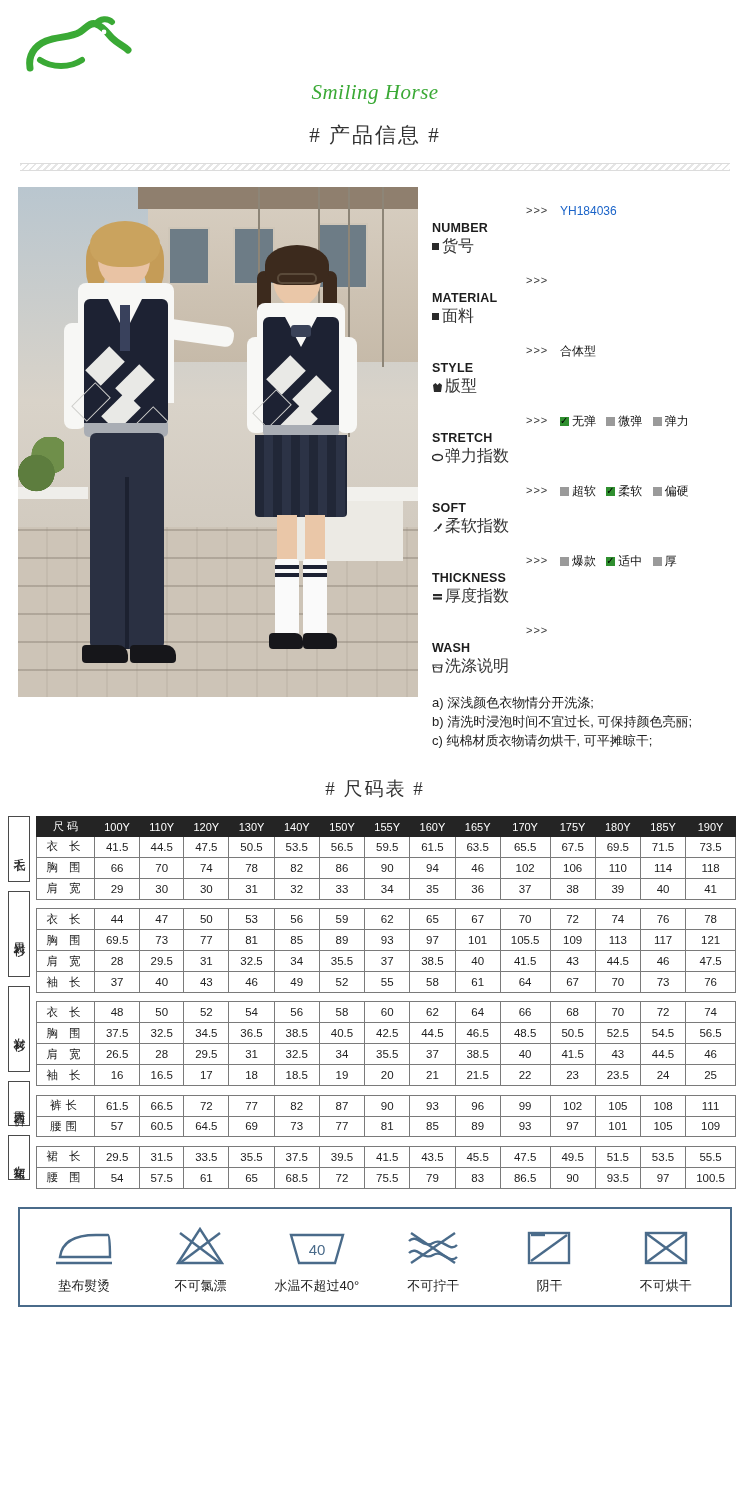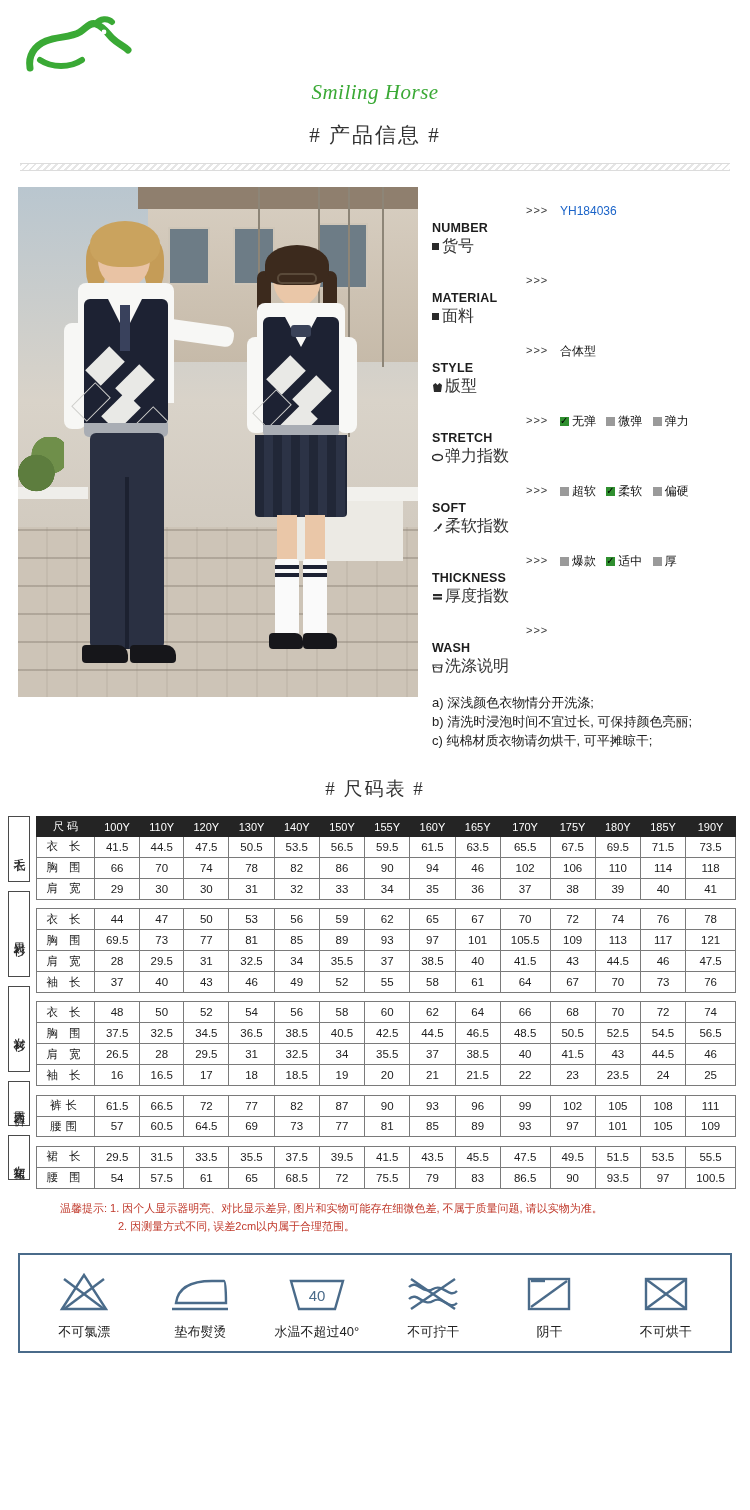--- a/index.html
+++ b/index.html
@@ -677,47 +677,43 @@
             <td>86.5</td>
             <td>90</td>
             <td>93.5</td>
             <td>97</td>
             <td>100.5</td>
           </tr>
       </tbody>
     </table>
   </div>
 
-  <div class="note">
-    <div>温馨提示: 1. 因个人显示器明亮、对比显示差异, 图片和实物可能存在细微色差, 不属于质量问题, 请以实物为准。</div>
-    <div style="padding-left:58px;">2. 因测量方式不同, 误差2cm以内属于合理范围。</div>
-  </div>
 
   <div class="care">
     <div class="care-row">
+
+      <div class="care-item">
+        <span>
+          <svg width="64" height="46" viewBox="0 0 64 46" style="margin:0 auto;">
+            <path d="M8 34 C10 18 24 12 44 12 L56 12 C58 12 58 34 58 34 Z" fill="none" stroke="#4a6b8a" stroke-width="2.4"></path>
+            <line x1="4" y1="40" x2="60" y2="40" stroke="#4a6b8a" stroke-width="2.4"></line>
+          </svg>
+        </span>
+        <div class="lab">垫布熨烫</div>
+      </div>
 
       <div class="care-item">
         <span>
           <svg width="60" height="46" viewBox="0 0 60 46" style="margin:0 auto;">
             <path d="M8 40 L30 6 L52 40 Z" fill="none" stroke="#4a6b8a" stroke-width="2.4"></path>
             <line x1="10" y1="40" x2="50" y2="10" stroke="#4a6b8a" stroke-width="2.4"></line>
             <line x1="10" y1="10" x2="50" y2="40" stroke="#4a6b8a" stroke-width="2.4"></line>
           </svg>
         </span>
         <div class="lab">不可氯漂</div>
-      </div>
-
-      <div class="care-item">
-        <span>
-          <svg width="64" height="46" viewBox="0 0 64 46" style="margin:0 auto;">
-            <path d="M8 34 C10 18 24 12 44 12 L56 12 C58 12 58 34 58 34 Z" fill="none" stroke="#4a6b8a" stroke-width="2.4"></path>
-            <line x1="4" y1="40" x2="60" y2="40" stroke="#4a6b8a" stroke-width="2.4"></line>
-          </svg>
-        </span>
-        <div class="lab">垫布熨烫</div>
       </div>
 
       <div class="care-item">
         <span>
           <svg width="64" height="46" viewBox="0 0 64 46" style="margin:0 auto;">
             <path d="M6 12 L58 12 L50 40 L14 40 Z" fill="none" stroke="#4a6b8a" stroke-width="2.4"></path>
             <text x="32" y="32" font-size="15" fill="#4a6b8a" text-anchor="middle" font-family="Liberation Sans, sans-serif">40</text>
           </svg>
         </span>
         <div class="lab">水温不超过40°</div>

